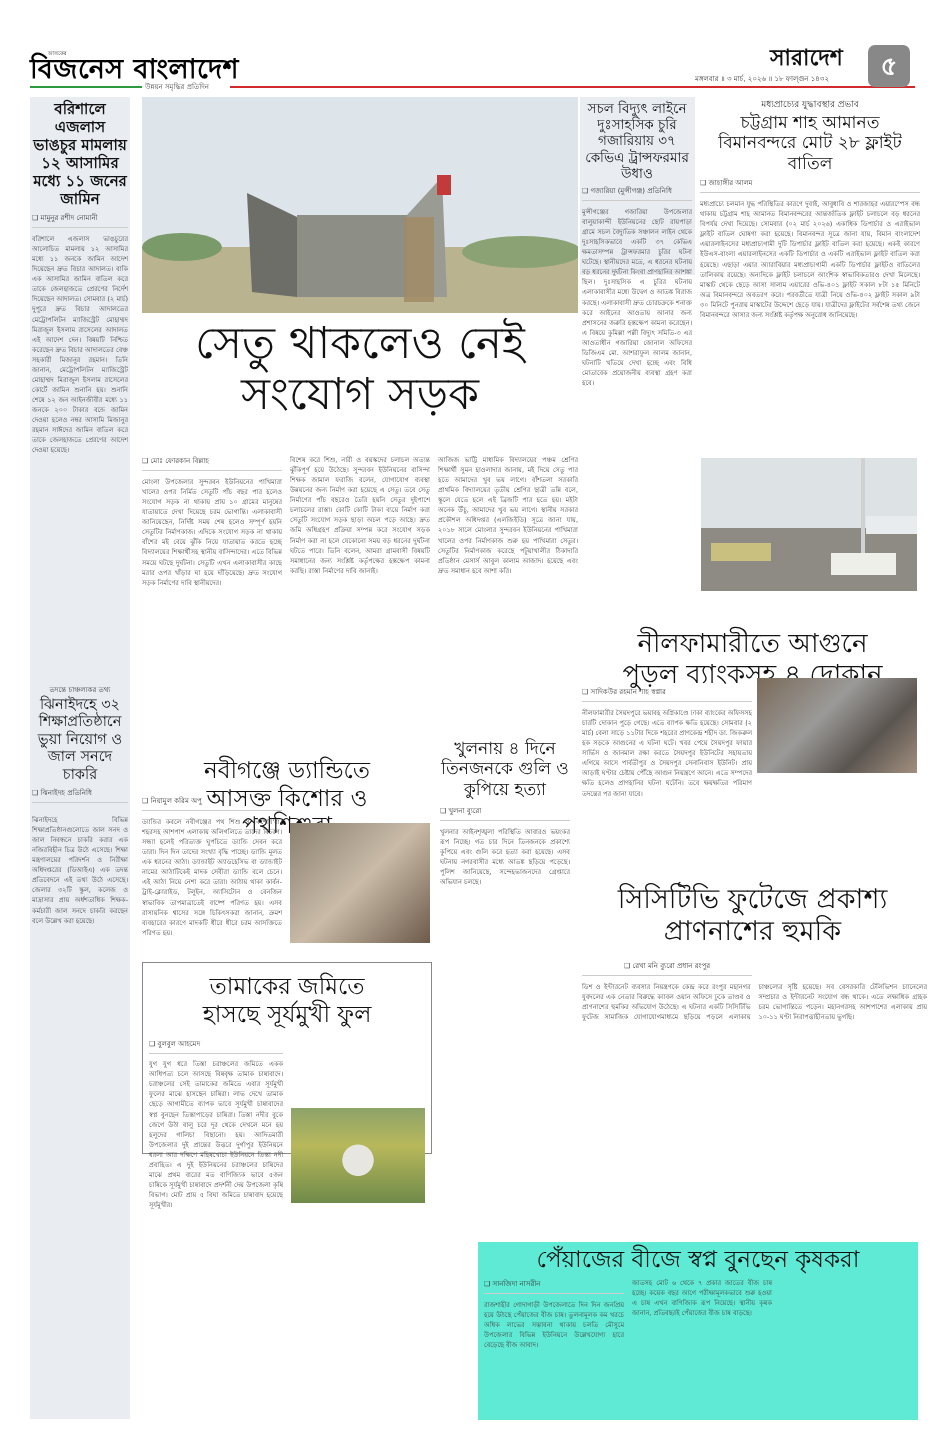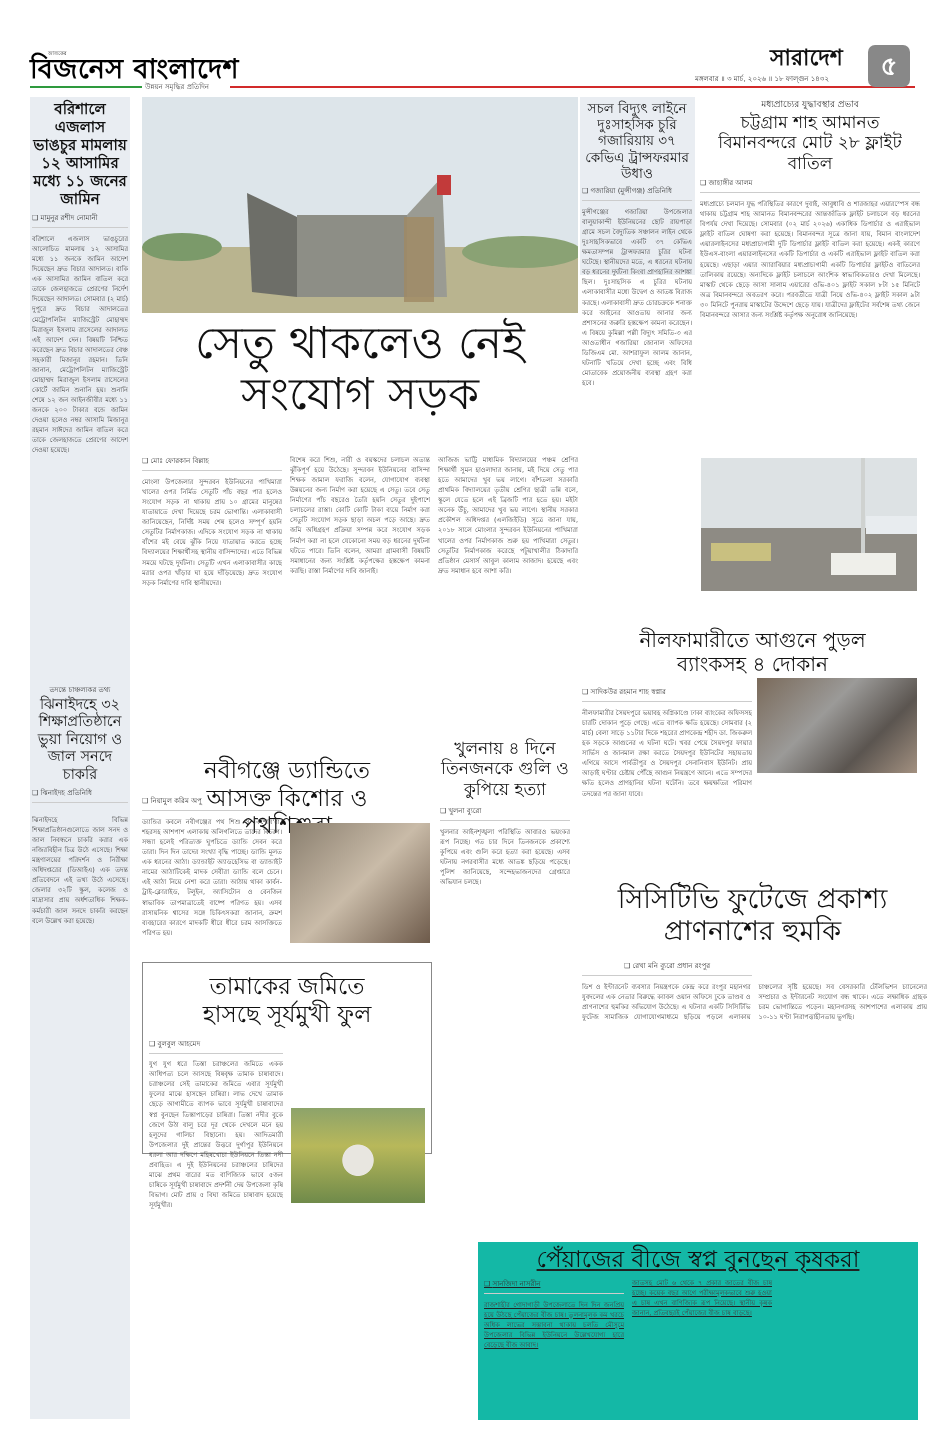--- a/index.html
+++ b/index.html
@@ -125,37 +125,37 @@
     <rect width="216" height="70" fill="#dde2e4"></rect>
     <rect y="70" width="216" height="63" fill="#8e8b84"></rect>
     <rect x="165" y="58" width="51" height="18" fill="#e8ecef"></rect>
     <rect x="10" y="85" width="60" height="18" fill="#c9c080"></rect>
     <rect x="130" y="95" width="65" height="22" fill="#efefea"></rect>
     <rect x="160" y="0" width="4" height="95" fill="#cfd2d0"></rect>
   </svg>
 </div>
 
 <div class="abs" style="left:580px; top:628px; width:345px;">
-  <h2 class="hl" style="font-size:20px; padding:0 30px;text-align:center;">নীলফামারীতে আগুনে পুড়ল ব্যাংকসহ ৪ দোকান</h2>
+  <h2 class="hl" style="font-size:26px; padding:0 30px;text-align:center;">নীলফামারীতে আগুনে পুড়ল ব্যাংকসহ ৪ দোকান</h2>
 </div>
 <div class="abs" style="left:582px; top:686px; width:170px;">
   <div class="byline">সাদিকউর রহমান শাহ স্বপ্নার</div>
   <p class="body-text" style="margin-top:6px; height:190px; overflow:hidden;">নীলফামারীর সৈয়দপুরে ভয়াবহ অগ্নিকাণ্ডে ঢাকা ব্যাংকের অফিসসহ চারটি দোকান পুড়ে গেছে। এতে ব্যাপক ক্ষতি হয়েছে। সোমবার (২ মার্চ) বেলা সাড়ে ১১টার দিকে শহরের প্রাণকেন্দ্র শহীদ ডা. জিকরুল হক সড়কে আগুনের এ ঘটনা ঘটে। খবর পেয়ে সৈয়দপুর ফায়ার সার্ভিস ও জানমাল রক্ষা করতে সৈয়দপুর ইউনিটের সহায়তায় এগিয়ে আসে পার্বতীপুর ও সৈয়দপুর সেনানিবাস ইউনিট। প্রায় আড়াই ঘণ্টার চেষ্টায় পৌঁছে আগুন নিয়ন্ত্রণে আনে। এতে সম্পদের ক্ষতি হলেও প্রাণহানির ঘটনা ঘটেনি। তবে ক্ষয়ক্ষতির পরিমাণ তদন্তের পর জানা যাবে।</p>
 </div>
 <div class="abs photo" style="left:757px; top:678px; width:160px; height:95px; background:linear-gradient(135deg,#7a6a5a,#9b9a98 40%,#5b5550 70%,#a29080);"></div>
 
 <div class="abs" style="left:580px; top:883px; width:345px;">
   <h2 class="hl" style="font-size:27px; padding:0 30px;">সিসিটিভি ফুটেজে প্রকাশ্য প্রাণনাশের হুমকি</h2>
 </div>
 <div class="abs" style="left:582px; top:960px; width:345px;">
   <div class="byline" style="width:170px;text-align:center;">রেখা মনি ব্যুরো প্রধান রংপুর</div>
   <p class="body-text" style="margin-top:6px; height:268px; overflow:hidden; column-count:2; column-gap:8px;">ডিশ ও ইন্টারনেট ব্যবসার নিয়ন্ত্রণকে কেন্দ্র করে রংপুর মহানগর যুবদলের এক নেতার বিরুদ্ধে ক্যাবল ওয়ান অফিসে ঢুকে তাণ্ডব ও প্রাণনাশের হুমকির অভিযোগ উঠেছে। এ ঘটনার একটি সিসিটিভি ফুটেজ সামাজিক যোগাযোগমাধ্যমে ছড়িয়ে পড়লে এলাকায় চাঞ্চল্যের সৃষ্টি হয়েছে। সব বেসরকারি টেলিভিশন চ্যানেলের সম্প্রচার ও ইন্টারনেট সংযোগ বন্ধ থাকে। এতে লক্ষাধিক গ্রাহক চরম ভোগান্তিতে পড়েন। মহানগরসহ আশপাশের এলাকায় প্রায় ১০-১১ ঘণ্টা নিরাপত্তাহীনতায় ভুগছি।</p>
 </div>
 
-<div class="abs" style="left:478px; top:1242px; width:440px; height:178px; background:#14b8a6;text-decoration:underline;">
+<div class="abs" style="left:478px; top:1242px; width:440px; height:178px; background:#5eead4;">
   <h2 class="hl" style="font-size:23px; padding-top:4px;">পেঁয়াজের বীজে স্বপ্ন বুনছেন কৃষকরা</h2>
   <div style="display:flex; gap:8px; padding:4px 6px;">
     <div style="width:140px;">
       <div class="byline">সানজিদা নাসরীন</div>
       <p class="body-text" style="margin-top:6px;">রাজশাহীর গোদাগাড়ী উপজেলাতে দিন দিন জনপ্রিয় হয়ে উঠছে পেঁয়াজের বীজ চাষ। তুলনামূলক কম খরচে অধিক লাভের সম্ভাবনা থাকায় চলতি মৌসুমে উপজেলার বিভিন্ন ইউনিয়নে উল্লেখযোগ্য হারে বেড়েছে বীজ আবাদ।</p>
     </div>
     <div style="width:140px;">
       <p class="body-text">জাতসহ মোট ৬ থেকে ৭ প্রকার জাতের বীজ চাষ হচ্ছে। কয়েক বছর আগে পরীক্ষামূলকভাবে শুরু হওয়া এ চাষ এখন বাণিজ্যিক রূপ নিয়েছে। স্থানীয় কৃষক জানান, প্রতিবছরই পেঁয়াজের বীজ চাষ বাড়ছে।</p>
     </div>
   </div>

